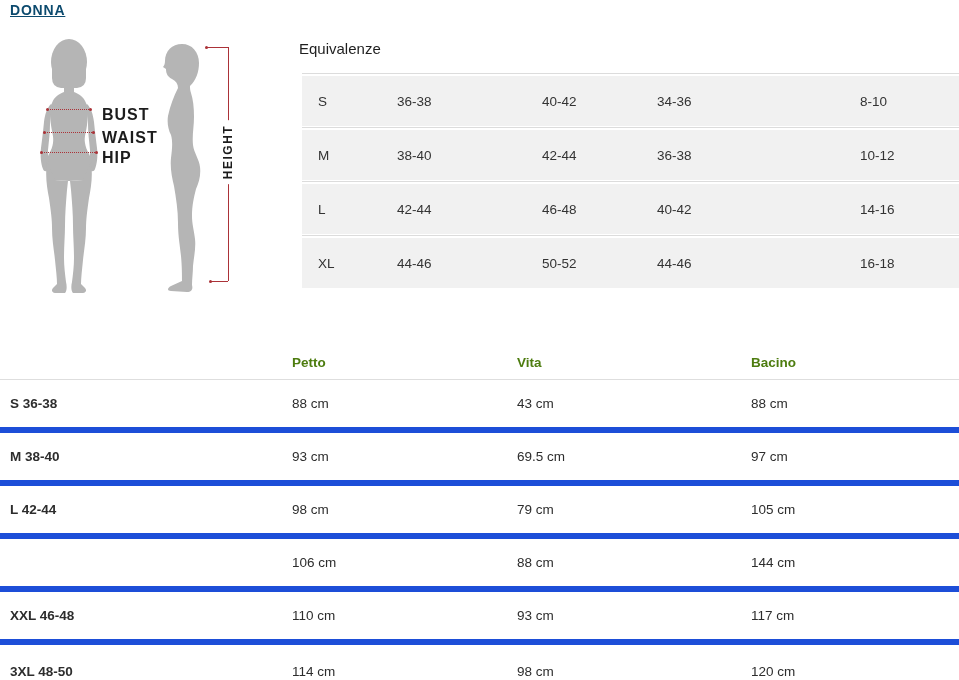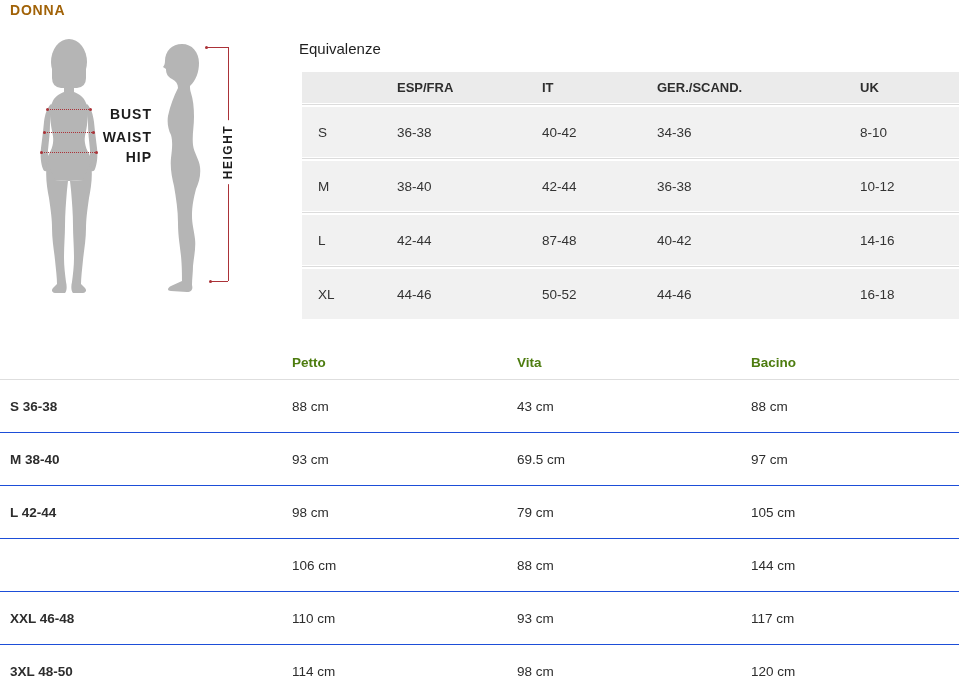--- a/index.html
+++ b/index.html
@@ -2,30 +2,30 @@
 <html style="--accent-red: #ab3238; --silhouette-gray: #b5b5b5; --row-bg: #f1f1f1; --header-bg: #ebebeb; --divider: #dcdcdc;"><head>
 <meta charset="utf-8">
 <style>
   * { margin:0; padding:0; box-sizing:border-box; }
   html,body { background:#fff; }
   body { font-family:"Liberation Sans","DejaVu Sans",sans-serif; color:#2e2e2e; }
   #screen { position:relative; width:959px; height:680px; background:#fff; overflow:hidden; }
 
   
   .page-title { position:absolute; left:10px; top:2px; font-size:14px; font-weight:700;
-                color:#a16207; letter-spacing:0.8px; }
+                color:#0c4a6e; letter-spacing:0.8px;text-decoration:underline; }
   .eq-title   { position:absolute; left:299px; top:40px; font-size:15px; color:#1f1f1f; }
 
   
   .fig { position:absolute; }
   .fig svg { display:block; }
   .sil { fill:var(--silhouette-gray,#b5b5b5); }
 
-  .measure-label { position:absolute; left:102px; width:50px; text-align:right;
-                   font-size:14px; font-weight:700; color:#1c1c1c; letter-spacing:1px; }
+  .measure-label { position:absolute; left:102px; width:50px; text-align:left;
+                   font-size:16px; font-weight:700; color:#1c1c1c; letter-spacing:1px; }
 
   .mline { position:absolute; height:0; border-top:1px dotted var(--accent-red,#ab3238); }
   .mline::before,.mline::after { content:""; position:absolute; top:-2px; width:3px; height:3px;
                    border-radius:50%; background:var(--accent-red,#ab3238); }
   .mline::before { left:-1px; } .mline::after { right:-1px; }
 
   .hline-v { position:absolute; width:1px; background:var(--accent-red,#ab3238); }
   .hline-h { position:absolute; height:1px; background:var(--accent-red,#ab3238); }
   .hdot    { position:absolute; width:3px; height:3px; border-radius:50%;
              background:var(--accent-red,#ab3238); }
@@ -42,21 +42,21 @@
   .eq-gap::after { content:""; position:absolute; left:0; right:0; top:1px; height:1px;
                    background:var(--divider,#dcdcdc); }
   .eq-table .cell { position:absolute; top:0; bottom:0; display:flex; align-items:center;
                     font-size:13.5px; color:#333; }
   .eq-hrow .cell  { font-size:13px; font-weight:700; color:#2e2e2e; }
   .c0{left:16px} .c1{left:95px} .c2{left:240px} .c3{left:355px} .c4{left:558px}
 
   
   .meas-table { position:absolute; left:0; top:345px; width:959px; }
   .meas-hrow  { position:relative; height:35px; border-bottom:1px solid #dedede; }
-  .meas-row   { position:relative; height:53px; border-bottom:1px solid #1d4ed8; }
+  .meas-row   { position:relative; height:53px; border-bottom:6px solid #1d4ed8; }
   .meas-row.last { border-bottom:none; }
   .meas-table .cell { position:absolute; top:0; bottom:0; display:flex; align-items:center;
                       font-size:13.5px; color:#2d2d2d; }
   .meas-hrow .cell  { font-weight:700; color:#4d7c0f; }
   .m0{left:10px; font-weight:700; color:#1f1f1f;} .m1{left:292px} .m2{left:517px} .m3{left:751px}
 </style>
 </head>
 <body>
 
 <div id="screen">
@@ -118,47 +118,41 @@
     <div class="hline-h" style="left:207px; top:47px; width:21px;"></div>
     <div class="hline-h" style="left:211px; top:281px; width:17px;"></div>
     <div class="hdot" style="left:205px; top:46px;"></div>
     <div class="hdot" style="left:209px; top:280px;"></div>
     <div class="height-label">HEIGHT</div>
   </div>
 
   <div class="eq-title">Equivalenze</div>
 
   <div class="eq-table">
-    <div class="eq-hrow">
-      <span class="cell c1">ESP/FRA</span>
-      <span class="cell c2">IT</span>
-      <span class="cell c3">GER./SCAND.</span>
-      <span class="cell c4">UK</span>
-    </div>
     <div class="eq-gap"></div>
     <div class="eq-row">
       <span class="cell c0">S</span>
       <span class="cell c1">36-38</span>
       <span class="cell c2">40-42</span>
       <span class="cell c3">34-36</span>
       <span class="cell c4">8-10</span>
     </div>
     <div class="eq-gap"></div>
     <div class="eq-row">
       <span class="cell c0">M</span>
       <span class="cell c1">38-40</span>
       <span class="cell c2">42-44</span>
       <span class="cell c3">36-38</span>
       <span class="cell c4">10-12</span>
     </div>
     <div class="eq-gap"></div>
     <div class="eq-row">
       <span class="cell c0">L</span>
       <span class="cell c1">42-44</span>
-      <span class="cell c2">87-48</span>
+      <span class="cell c2">46-48</span>
       <span class="cell c3">40-42</span>
       <span class="cell c4">14-16</span>
     </div>
     <div class="eq-gap"></div>
     <div class="eq-row">
       <span class="cell c0">XL</span>
       <span class="cell c1">44-46</span>
       <span class="cell c2">50-52</span>
       <span class="cell c3">44-46</span>
       <span class="cell c4">16-18</span>

